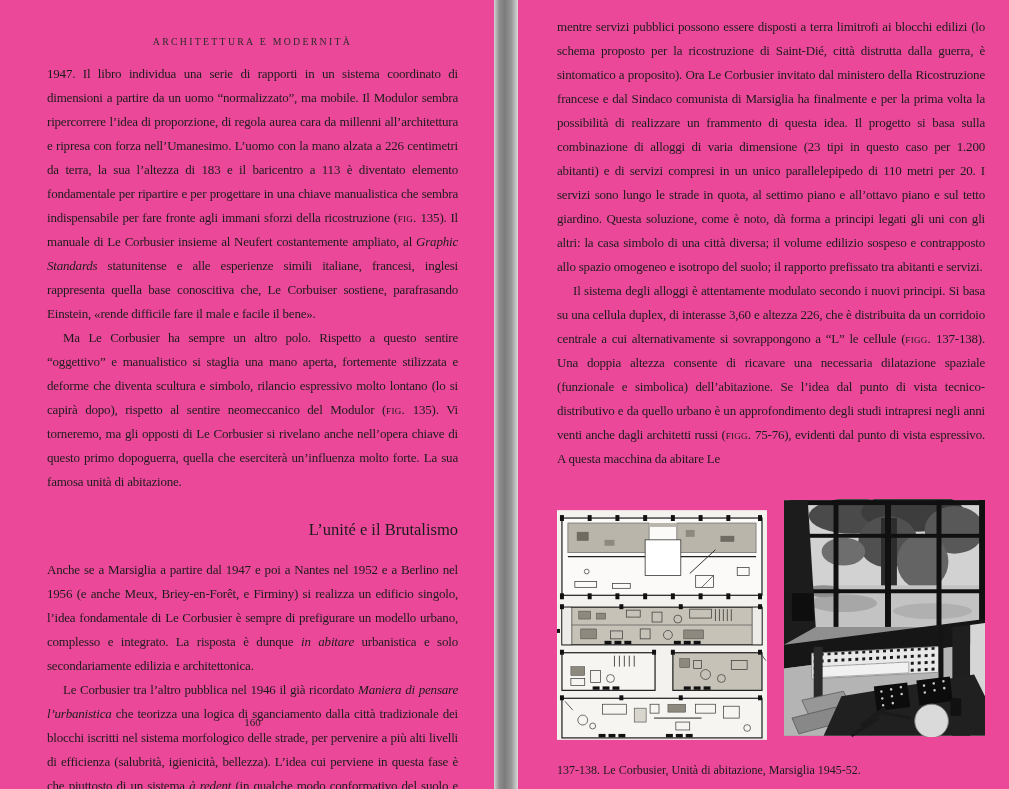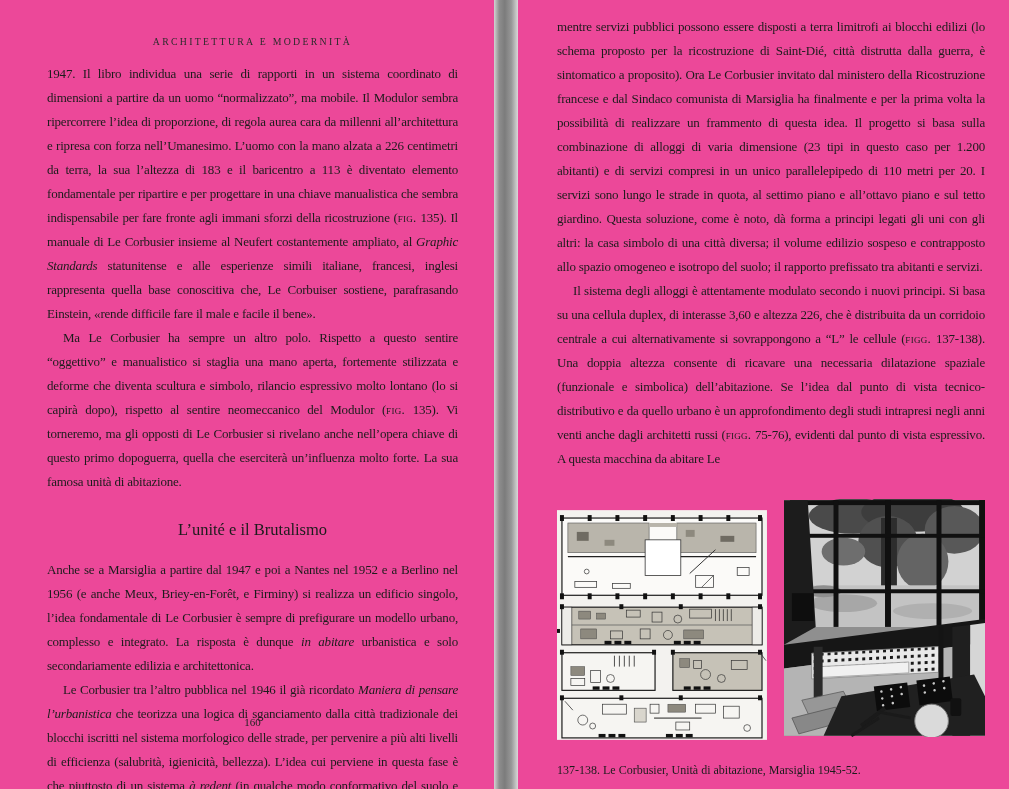--- a/index.html
+++ b/index.html
@@ -18,21 +18,21 @@
     margin-top:36px;text-align:center;font-size:9.8px;letter-spacing:2.3px;
     color:#2b2b2b;white-space:nowrap;
   }
   .body-text{margin-top:15px;}
   .body-text p{
     margin:0;text-align:justify;font-size:13px;line-height:24px;letter-spacing:-0.2px;
   }
   .body-text p.indent{text-indent:16px;}
   .sc{font-variant:small-caps;letter-spacing:0.3px;}
   .section-heading{
-    text-align:center;font-size:16.5px;font-weight:normal;margin:26px 0 18px 0;
+    text-align:right;font-size:16.5px;font-weight:normal;margin:26px 0 18px 0;
   }
   .figure-row{display:flex;gap:17px;margin-top:28px;align-items:flex-start;}
   .plans-img{margin-top:10px;}
   .figure-caption{margin-top:22px;font-size:12px;letter-spacing:0;text-align:left;}
   .folio{position:absolute;top:716px;text-align:center;font-size:11px;color:#222;}
   .folio.left{left:47px;width:411px;}
   .folio.right{left:557px;width:428px;}
 </style>
 </head>
 <body>

